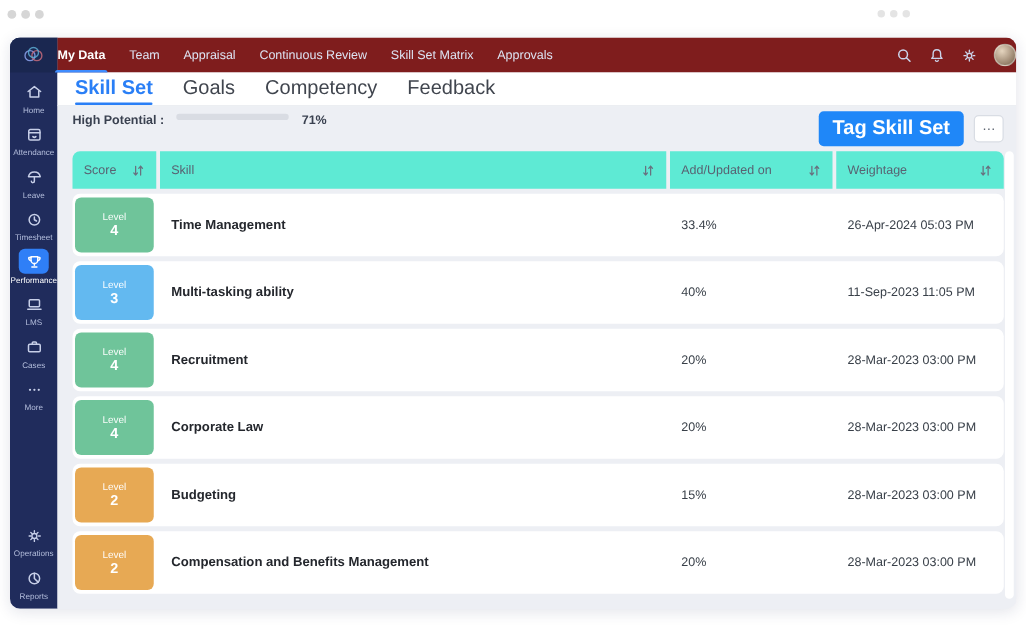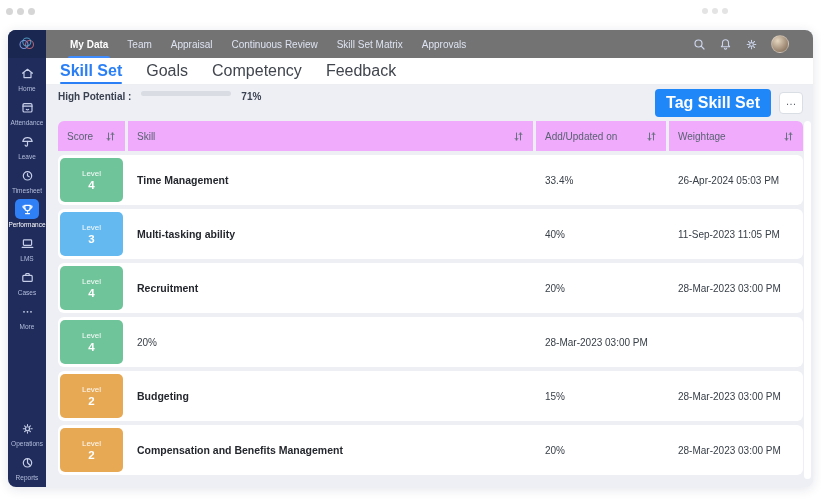--- a/index.html
+++ b/index.html
@@ -22,21 +22,21 @@
   .side-item.active .tile{background:#2f7ff7}
   .side-item .lbl{font-size:6.5px;color:#b4bedc;margin-top:2px;white-space:nowrap}
   .side-item.active .lbl{color:#ffffff}
   .side-item.push{margin-top:auto}
   .side-item.last{margin-bottom:6px}
 
   
   .main{flex:1;display:flex;flex-direction:column;min-width:0}
 
   
-  .navbar{height:28px;background:#737373;display:flex;align-items:center;padding:0 24px;gap:19px;flex-shrink:0}
+  .navbar{height:28px;background:#7f1d1d;display:flex;align-items:center;padding:0 0;gap:19px;flex-shrink:0}
   .nav-link{font-size:10px;color:#dde3f2;cursor:pointer;position:relative;height:28px;display:flex;align-items:center;white-space:nowrap}
   .nav-link.active{font-weight:bold;color:#ffffff}
   .nav-link.active::after{content:"";position:absolute;left:-2px;right:-2px;bottom:0;height:2.5px;background:#3f8cfe;border-radius:2px 2px 0 0}
   .nav-icons{margin-left:auto;display:flex;align-items:center;gap:13px}
   .nav-icons .nicon{display:flex;align-items:center;cursor:pointer}
   .avatar{width:18px;height:18px;border-radius:50%;background:radial-gradient(circle at 35% 30%,#e5d5bf,#97826c 70%,#6e5e4e);border:1px solid rgba(255,255,255,.35);box-sizing:border-box;cursor:pointer}
 
   
   .tabbar{height:26px;background:#ffffff;display:flex;align-items:stretch;padding-left:14px;gap:24px;flex-shrink:0;border-bottom:1px solid #eceef2}
   .tab{font-size:16px;color:#40454e;display:flex;align-items:center;cursor:pointer;position:relative;white-space:nowrap}
@@ -48,21 +48,21 @@
   .toolbar{height:24px;display:flex;margin-bottom:6px}
   .hp-label,.hp-pct{font-size:10px;font-weight:bold;color:#3a4150}
   .progress{width:90px;height:5px;border-radius:3px;background:#d9dce3;margin:0 10px;overflow:hidden}
   .progress-fill{height:100%;background:#3cbf72;border-radius:3px;width:0}
   .toolbar-right{margin-left:auto;display:flex;gap:8px;align-items:center}
   .btn-primary{background:#1f87f8;color:#fff;font-size:16px;font-weight:bold;border:none;border-radius:4px;padding:5px 11px;cursor:pointer;font-family:"Liberation Sans",sans-serif}
   .btn-more{background:#fff;border:1px solid #d9dde4;border-radius:4px;width:24px;height:22px;font-size:11px;line-height:1;color:#5a626e;display:flex;align-items:center;justify-content:center;cursor:pointer;padding:0 0 4px 0;font-family:"Liberation Sans",sans-serif}
 
   
   .grid{display:grid;grid-template-columns:67px 1fr 130px 134px;column-gap:3px}
-  .thead .cell{background:#f0abfc;height:30px;display:flex;align-items:center;justify-content:space-between;padding:0 9px;font-size:10px;color:#586272;cursor:pointer;box-sizing:border-box}
+  .thead .cell{background:#5eead4;height:30px;display:flex;align-items:center;justify-content:space-between;padding:0 9px;font-size:10px;color:#586272;cursor:pointer;box-sizing:border-box}
   .thead .cell:first-child{border-top-left-radius:6px}
   .thead .cell:last-child{border-top-right-radius:6px}
   .trow{background:#ffffff;border-radius:6px;height:50px;margin-top:4px;display:grid;grid-template-columns:67px 1fr 130px 134px;column-gap:3px;align-items:center;cursor:pointer}
   .trow:first-of-type{margin-top:3px}
   .badge{margin:2px;height:44px;border-radius:5px;display:flex;flex-direction:column;align-items:center;justify-content:center;color:#ffffff;box-sizing:border-box}
   .badge .lv{font-size:8px;opacity:.95}
   .badge .num{font-size:11.5px;font-weight:bold;margin-top:1px}
   .badge[data-color="green"]{background:#6fc49a}
   .badge[data-color="blue"]{background:#63b9f0}
   .badge[data-color="orange"]{background:#e7a954}
@@ -319,20 +319,21 @@
         <div class="cell-name">Recruitment</div>
         <div class="cell-val">20%</div>
         <div class="cell-val">28-Mar-2023 03:00 PM</div>
       </div>
 
       <div class="trow">
         <div class="badge" data-color="green">
           <span class="lv">Level</span>
           <span class="num">4</span>
         </div>
+        <div class="cell-name">Corporate Law</div>
         <div class="cell-val">20%</div>
         <div class="cell-val">28-Mar-2023 03:00 PM</div>
       </div>
 
       <div class="trow">
         <div class="badge" data-color="orange">
           <span class="lv">Level</span>
           <span class="num">2</span>
         </div>
         <div class="cell-name">Budgeting</div>

